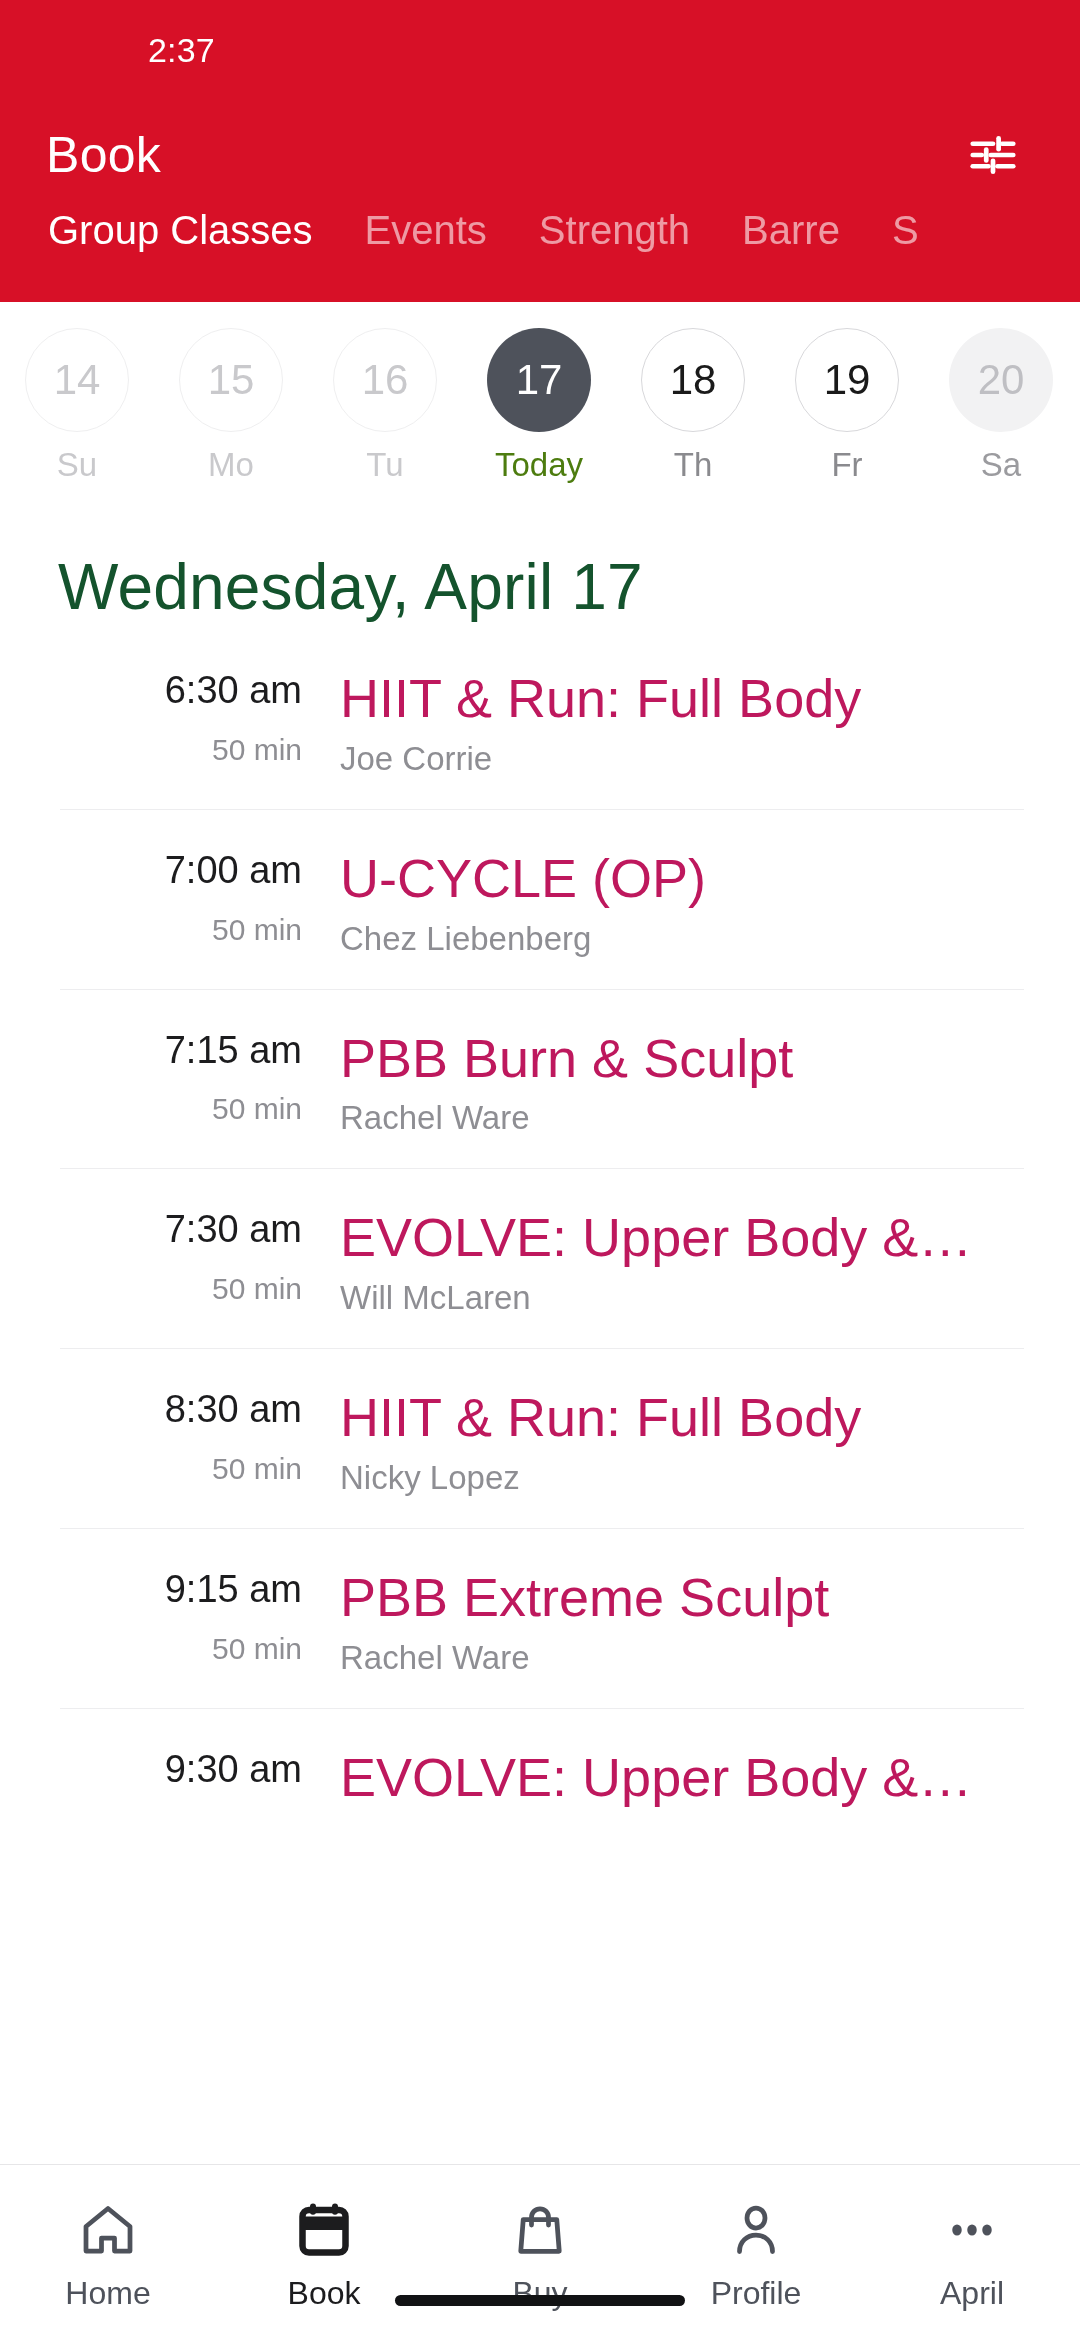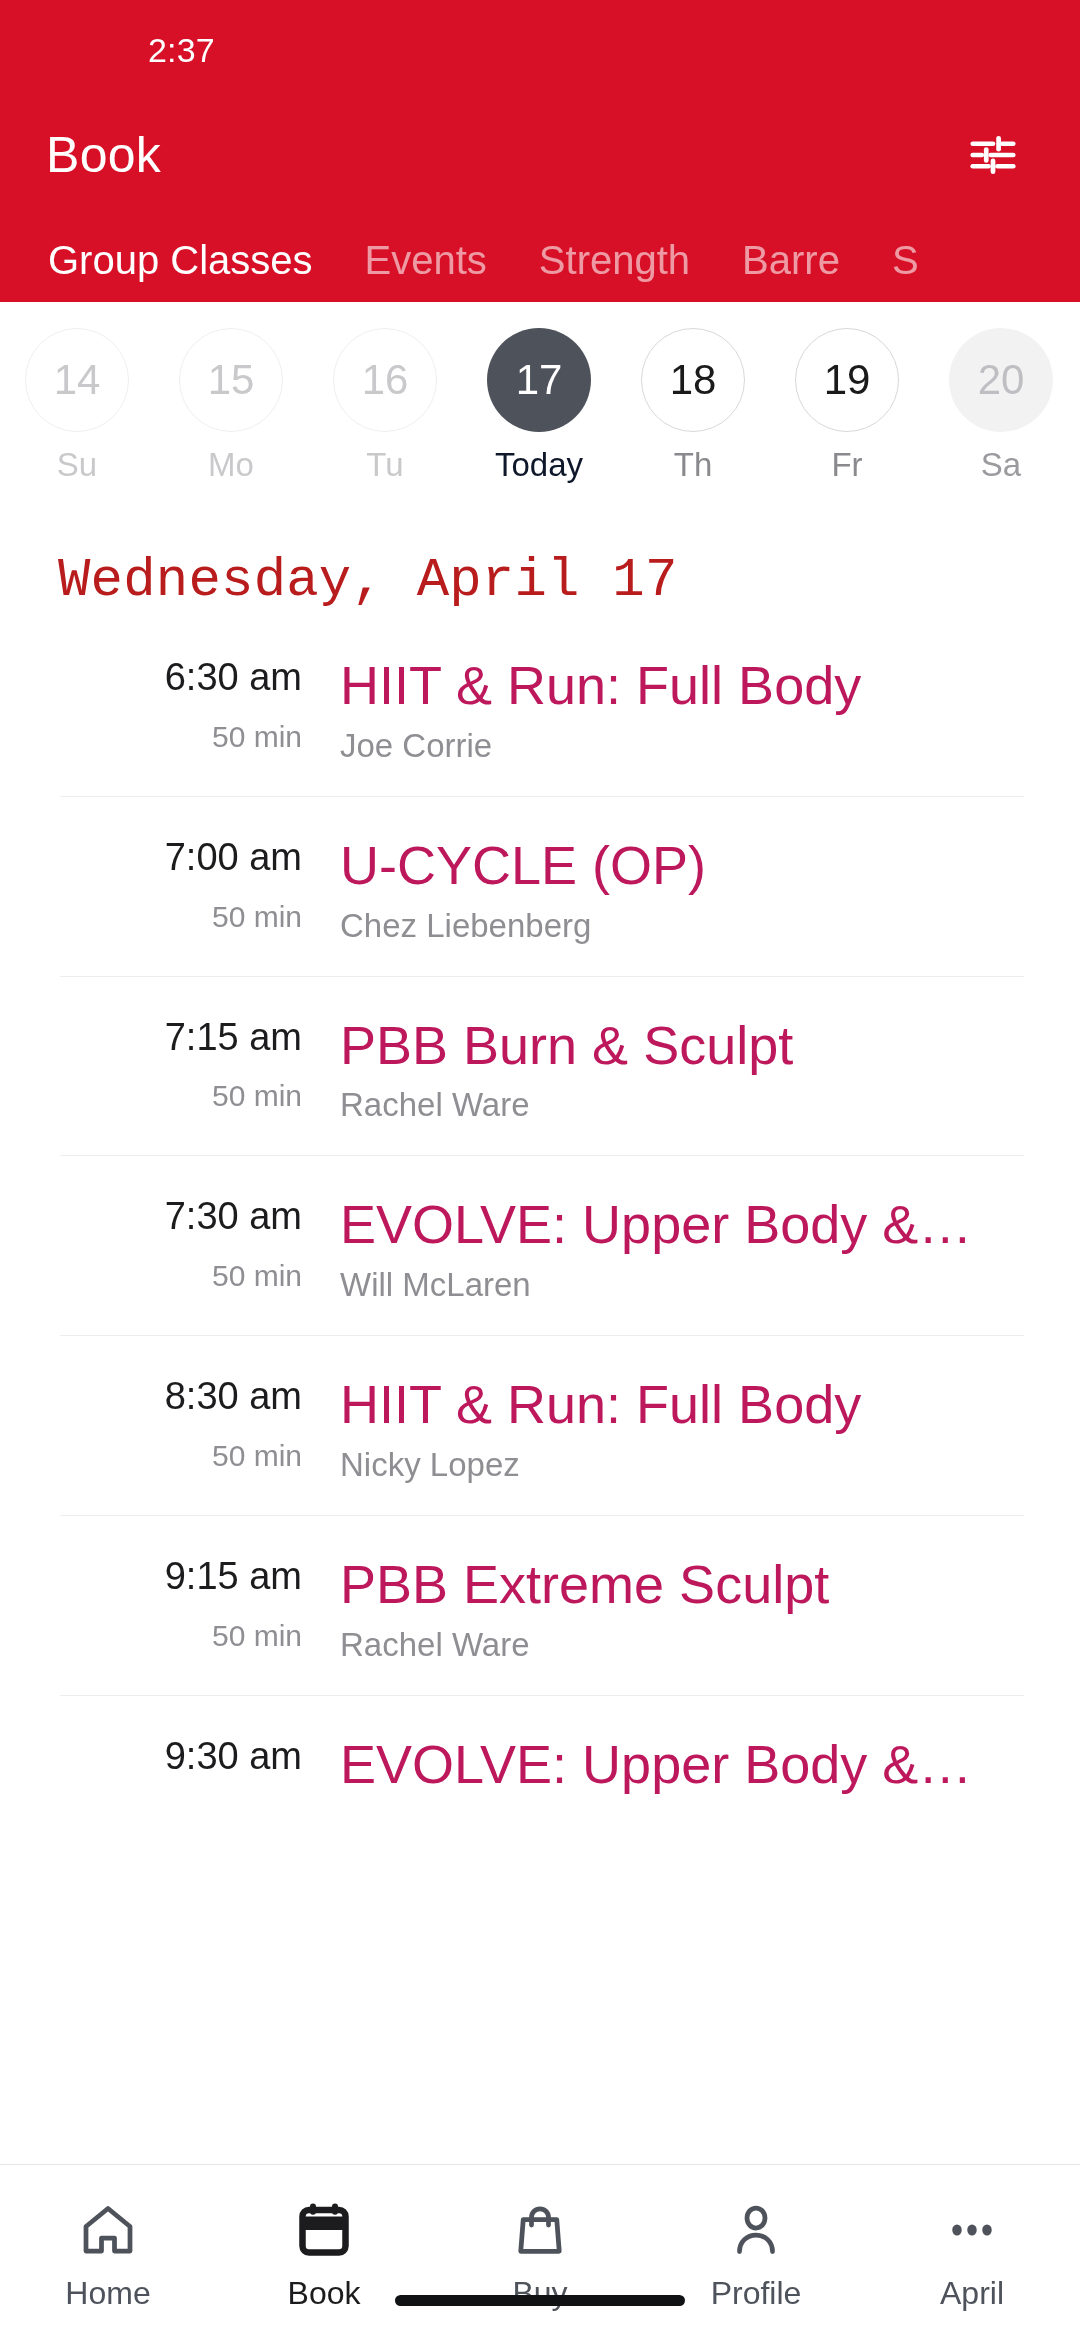--- a/index.html
+++ b/index.html
@@ -21,21 +21,21 @@
   }
   .titlebar {
     height:110px; display:flex; align-items:center;
     padding:0 52px 0 46px; justify-content:space-between;
   }
   .app-title { color:#ffffff; font-size:50px; font-weight:400; letter-spacing:0.3px; }
   .filter-btn { width:70px; height:70px; display:flex; align-items:center; justify-content:center; }
   .filter-btn svg { display:block; }
 
   .tabs {
-    display:flex; align-items:flex-end; height:92px;
+    display:flex; height:92px;
     padding-left:22px; gap:0; overflow:hidden; white-space:nowrap;
   }
   .tab {
     font-size:40px; color:rgba(255,255,255,0.58);
     padding:0 26px 22px 26px; flex:0 0 auto; line-height:1;
   }
   .tab.active { color:#ffffff; }
 
   
   .datestrip {
@@ -53,29 +53,28 @@
     display:flex; align-items:center; justify-content:center;
     font-size:42px; line-height:1;
   }
   .daycircle.past { border:1.5px solid #EFEFF0; color:#C9C9CC; background:#fff; }
   .daycircle.future { border:1.5px solid #D8D8DB; color:#1A1A1A; background:#fff; }
   .daycircle.selected { background:#4E525B; color:#ffffff; border:none; }
   .daycircle.disabled { background:#F2F2F3; color:#BFBFC3; border:none; }
   .daylabel { margin-top:16px; font-size:33px; line-height:1; }
   .daylabel.past { color:#C9C9CC; }
   .daylabel.future { color:#8A8A8E; }
-  .daylabel.selected { color:#0f172a; }
+  .daylabel.selected { color:#4d7c0f; }
   .daylabel.disabled { color:#9B9B9F; }
 
   
   .listarea { flex:1 1 auto; overflow:hidden; position:relative; background:#fff; }
   .daytitle {
-    font-size:54px; color:#b91c1c; padding:48px 0 30px 58px; font-weight:400;
+    font-size:64px; color:#14532d; padding:48px 0 30px 58px; font-weight:400;
     letter-spacing:0.2px;
-    font-family:Liberation Mono, monospace;
   }
   .classrow {
     display:flex; align-items:flex-start;
     padding:34px 40px 34px 0; border-top:1.5px solid #EDEDEF;
     margin-left:60px; margin-right:56px;
   }
   .classrow.first { border-top:none; padding-top:10px; }
   .timecol {
     width:280px; flex:0 0 auto; text-align:right; padding-right:38px;
     padding-top:4px;

